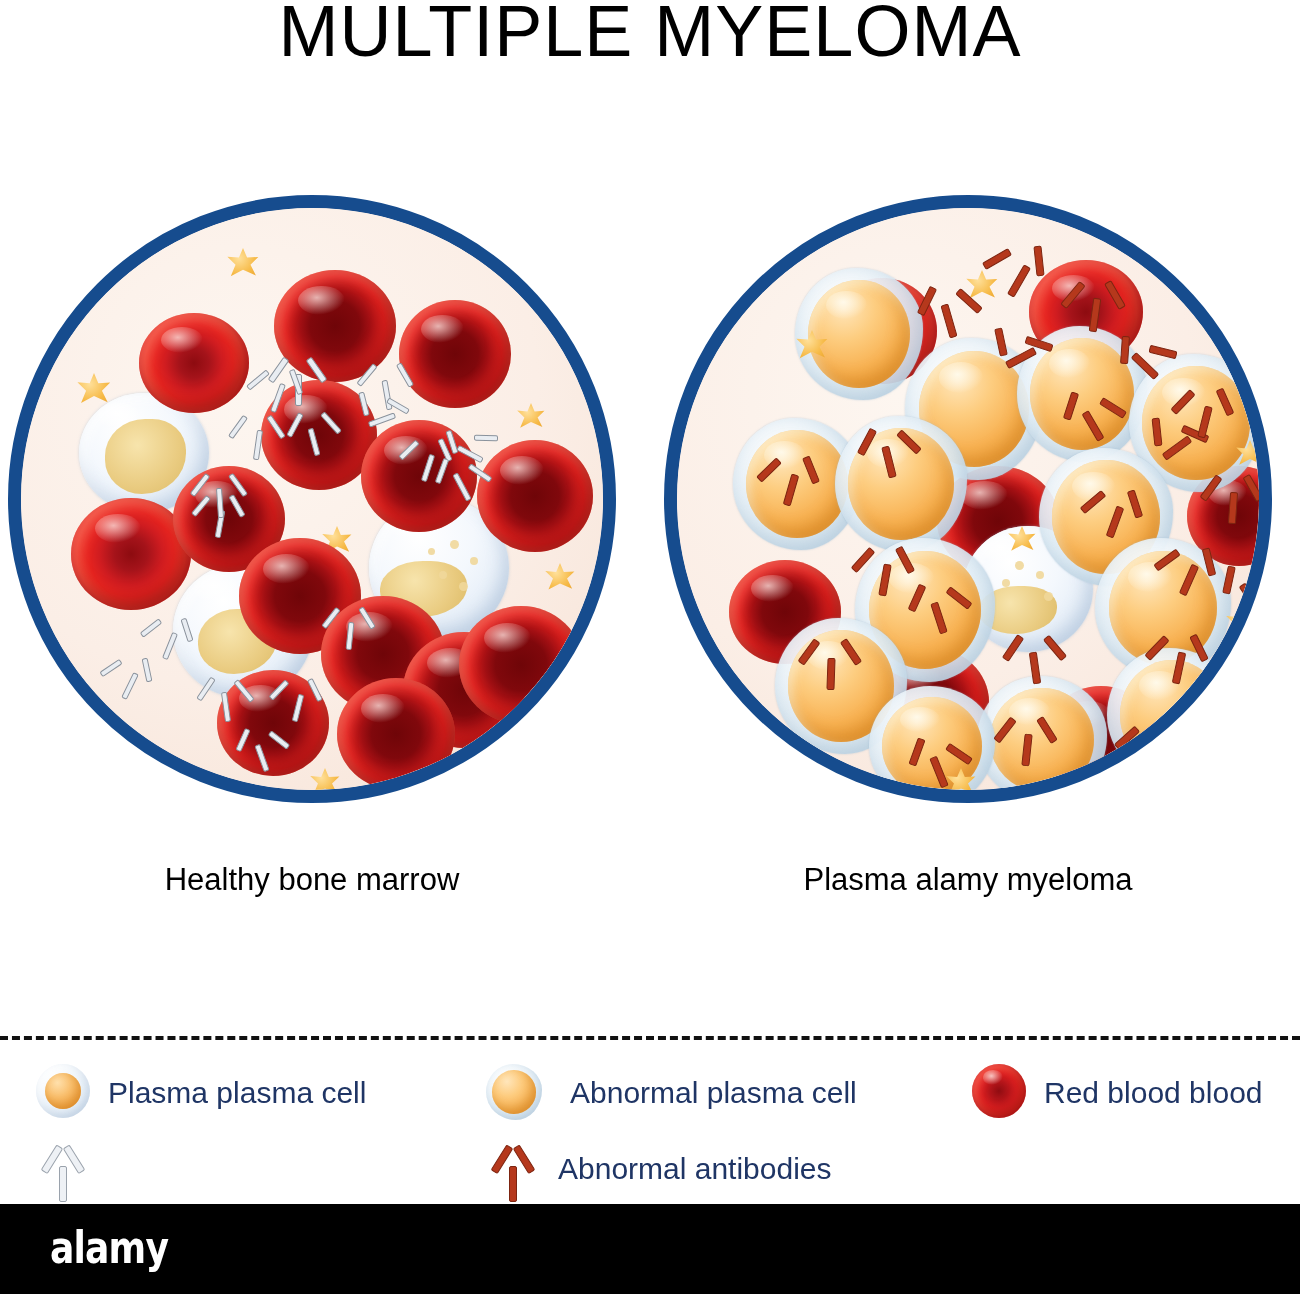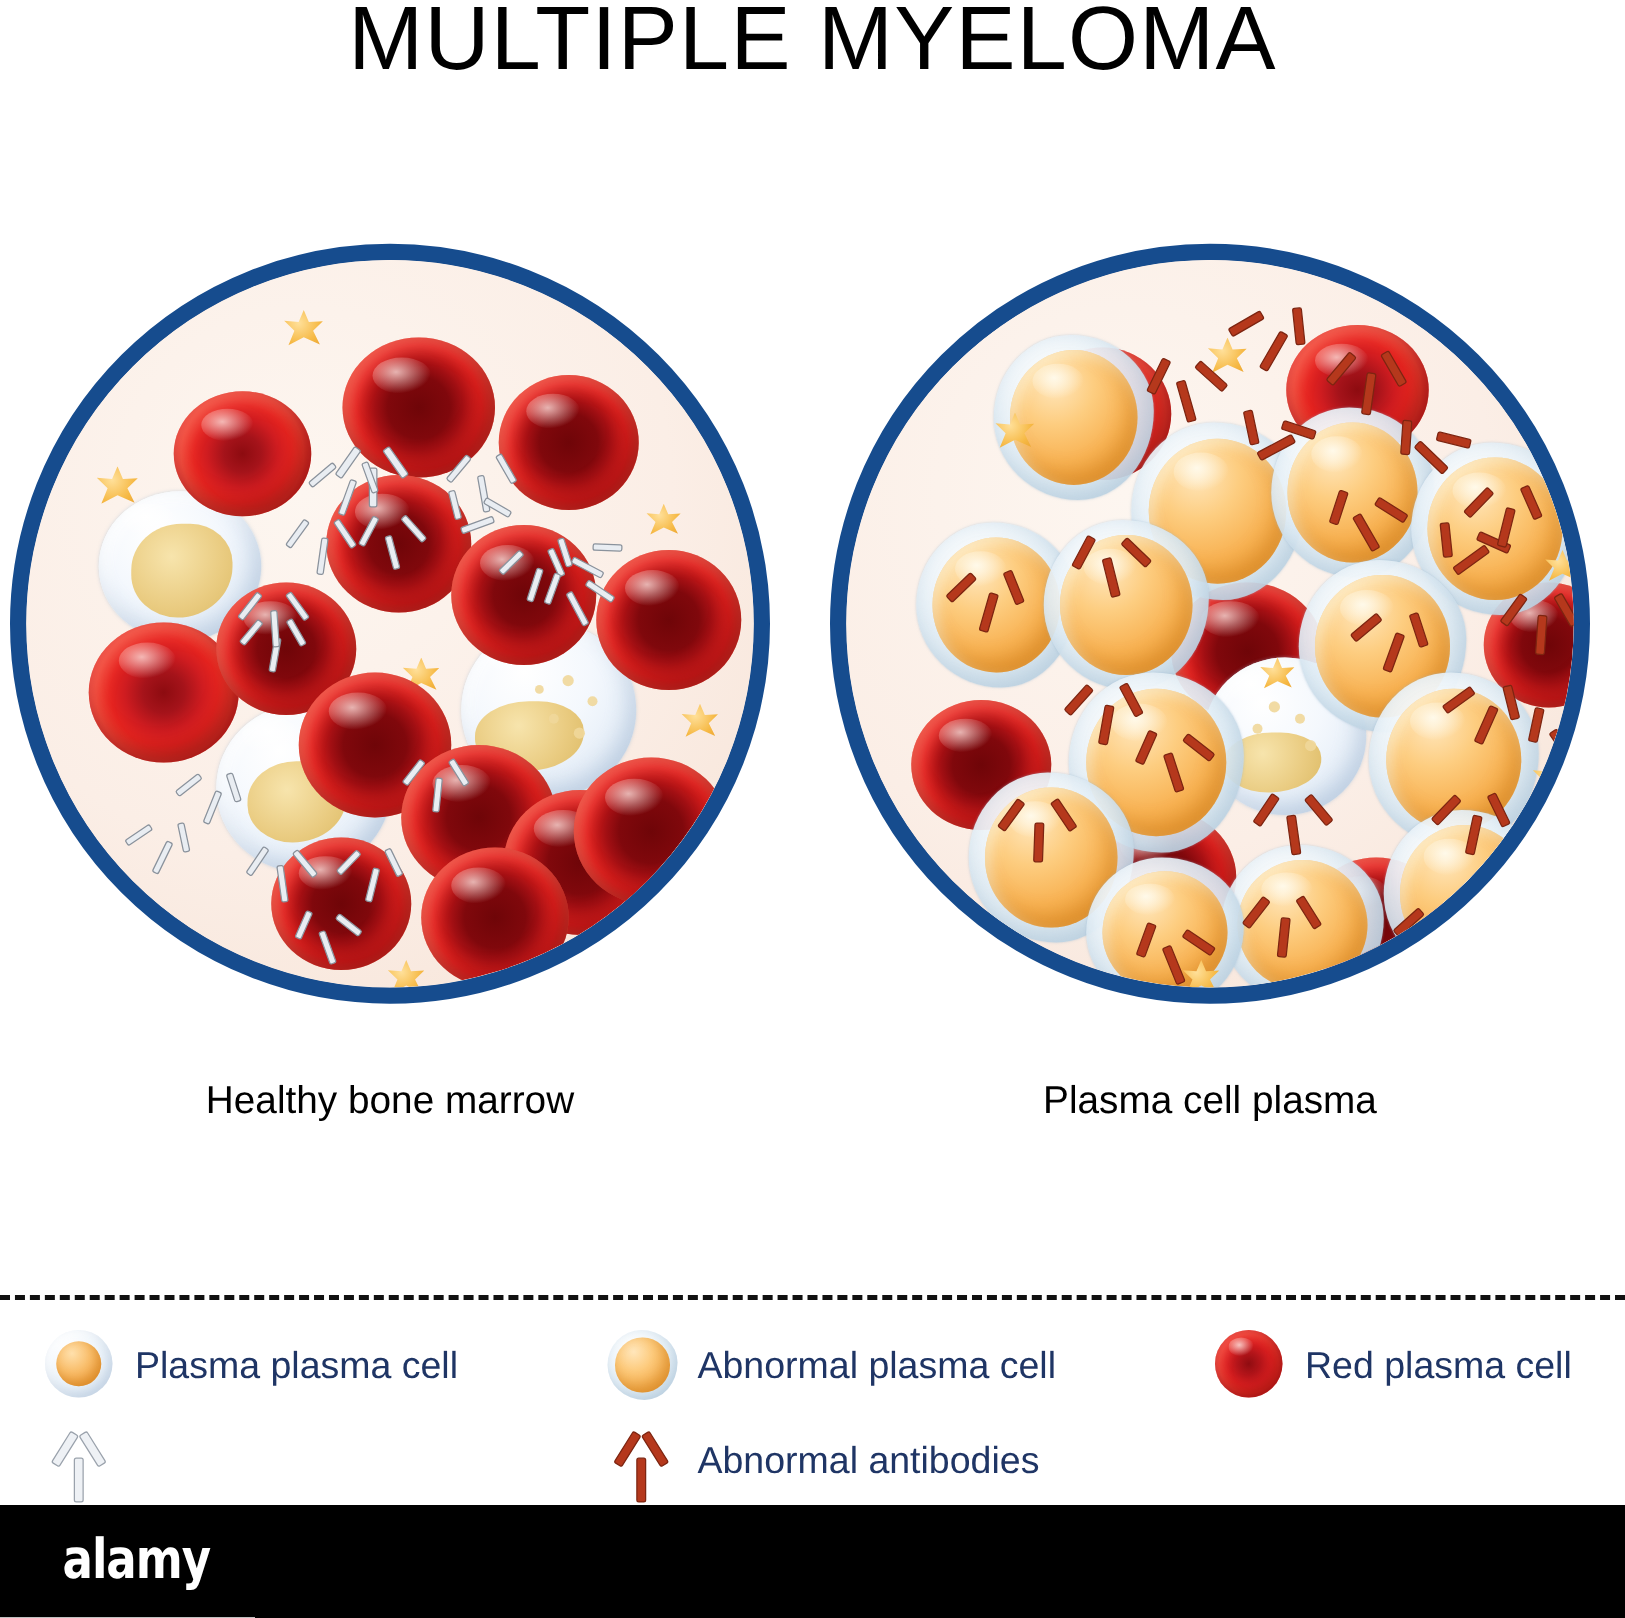--- a/index.html
+++ b/index.html
@@ -509,52 +509,52 @@
         <i style="left:48px;top:8px;width:8px;height:28px;transform:rotate(-20deg);"></i>
       </div>
       <div class="ab abn" style="left:524px;top:258px;width:64px;height:64px;">
         <i style="left:28px;top:26px;width:8px;height:32px;transform:rotate(4deg);"></i>
         <i style="left:6px;top:8px;width:8px;height:28px;transform:rotate(36deg);"></i>
         <i style="left:48px;top:8px;width:8px;height:28px;transform:rotate(-30deg);"></i>
       </div>
     </div>
   </div>
 </div>
-<div class="caption" id="caption-right">Plasma cell plasma</div>
+<div class="caption" id="caption-right">Plasma alamy myeloma</div>
 
 <div id="divider"></div>
 
 <div id="legend">
 
   <div class="lg-item" style="left:36px;top:6px;">
     <div class="lg-ico lgw">
       <div class="lg-pc">
           <div class="n"></div>
         </div>
     </div>
     <div class="lg-txt">Plasma plasma cell</div>
   </div>
 
-  <div class="lg-item" style="left:486px;top:6px;">
+  <div class="lg-item" style="left:486px;top:6px;gap:12px;">
     <div class="lg-ico lgw">
       <div class="lg-apc">
           <div class="c"></div>
           <div class="n"></div>
         </div>
     </div>
     <div class="lg-txt">Abnormal plasma cell</div>
   </div>
 
   <div class="lg-item" style="left:972px;top:6px;">
     <div class="lg-ico lgw">
       <div class="lg-rbc">
           <div class="h"></div>
         </div>
     </div>
-    <div class="lg-txt">Red plasma cell</div>
+    <div class="lg-txt">Red blood blood</div>
   </div>
 
   <div class="lg-item" style="left:36px;top:82px;">
     <div class="lg-ico lgw">
       <div class="lg-y normal">
         <i style="left:23px;top:26px;width:8px;height:36px;"></i>
         <i style="left:4px;top:2px;width:8px;height:30px;transform:rotate(32deg);transform-origin:50% 100%;"></i>
         <i style="left:42px;top:2px;width:8px;height:30px;transform:rotate(-32deg);transform-origin:50% 100%;"></i>
       </div>
     </div>

